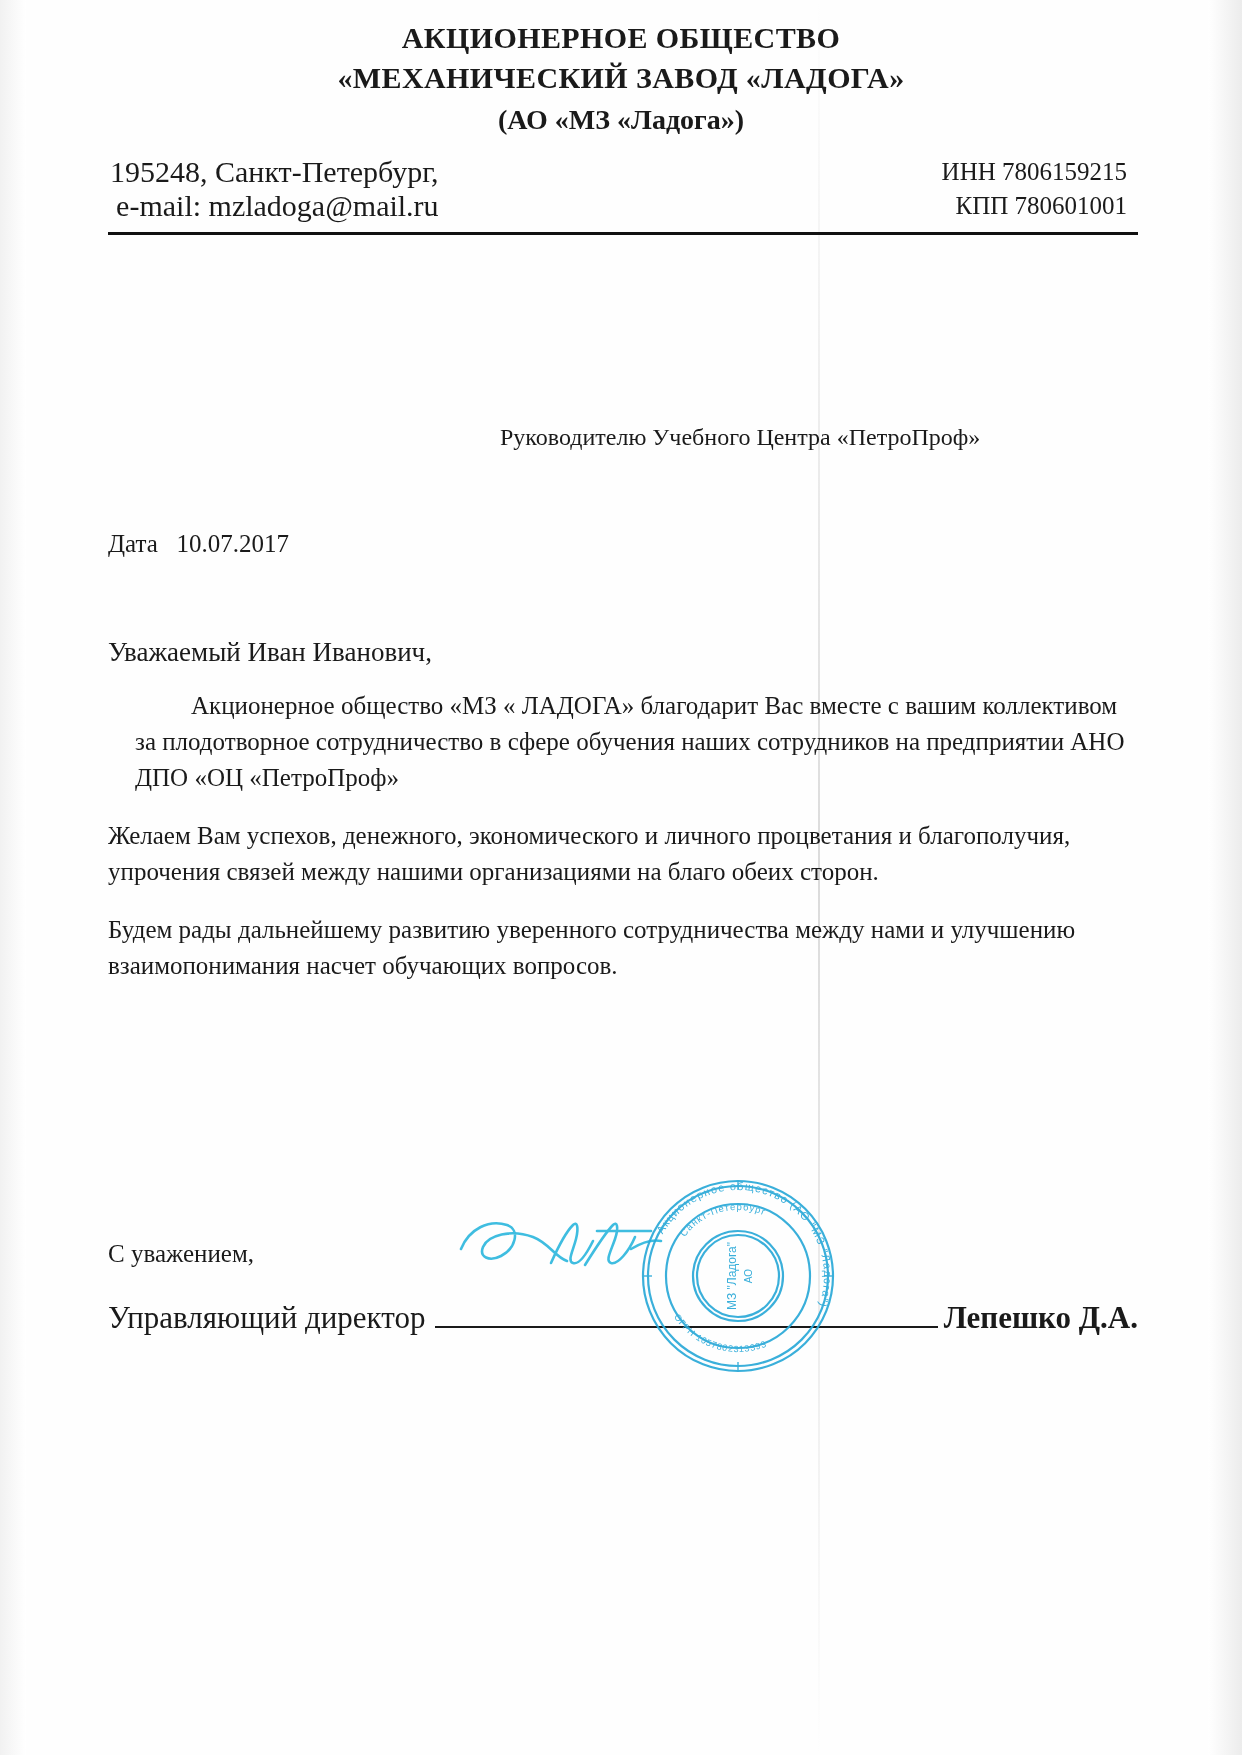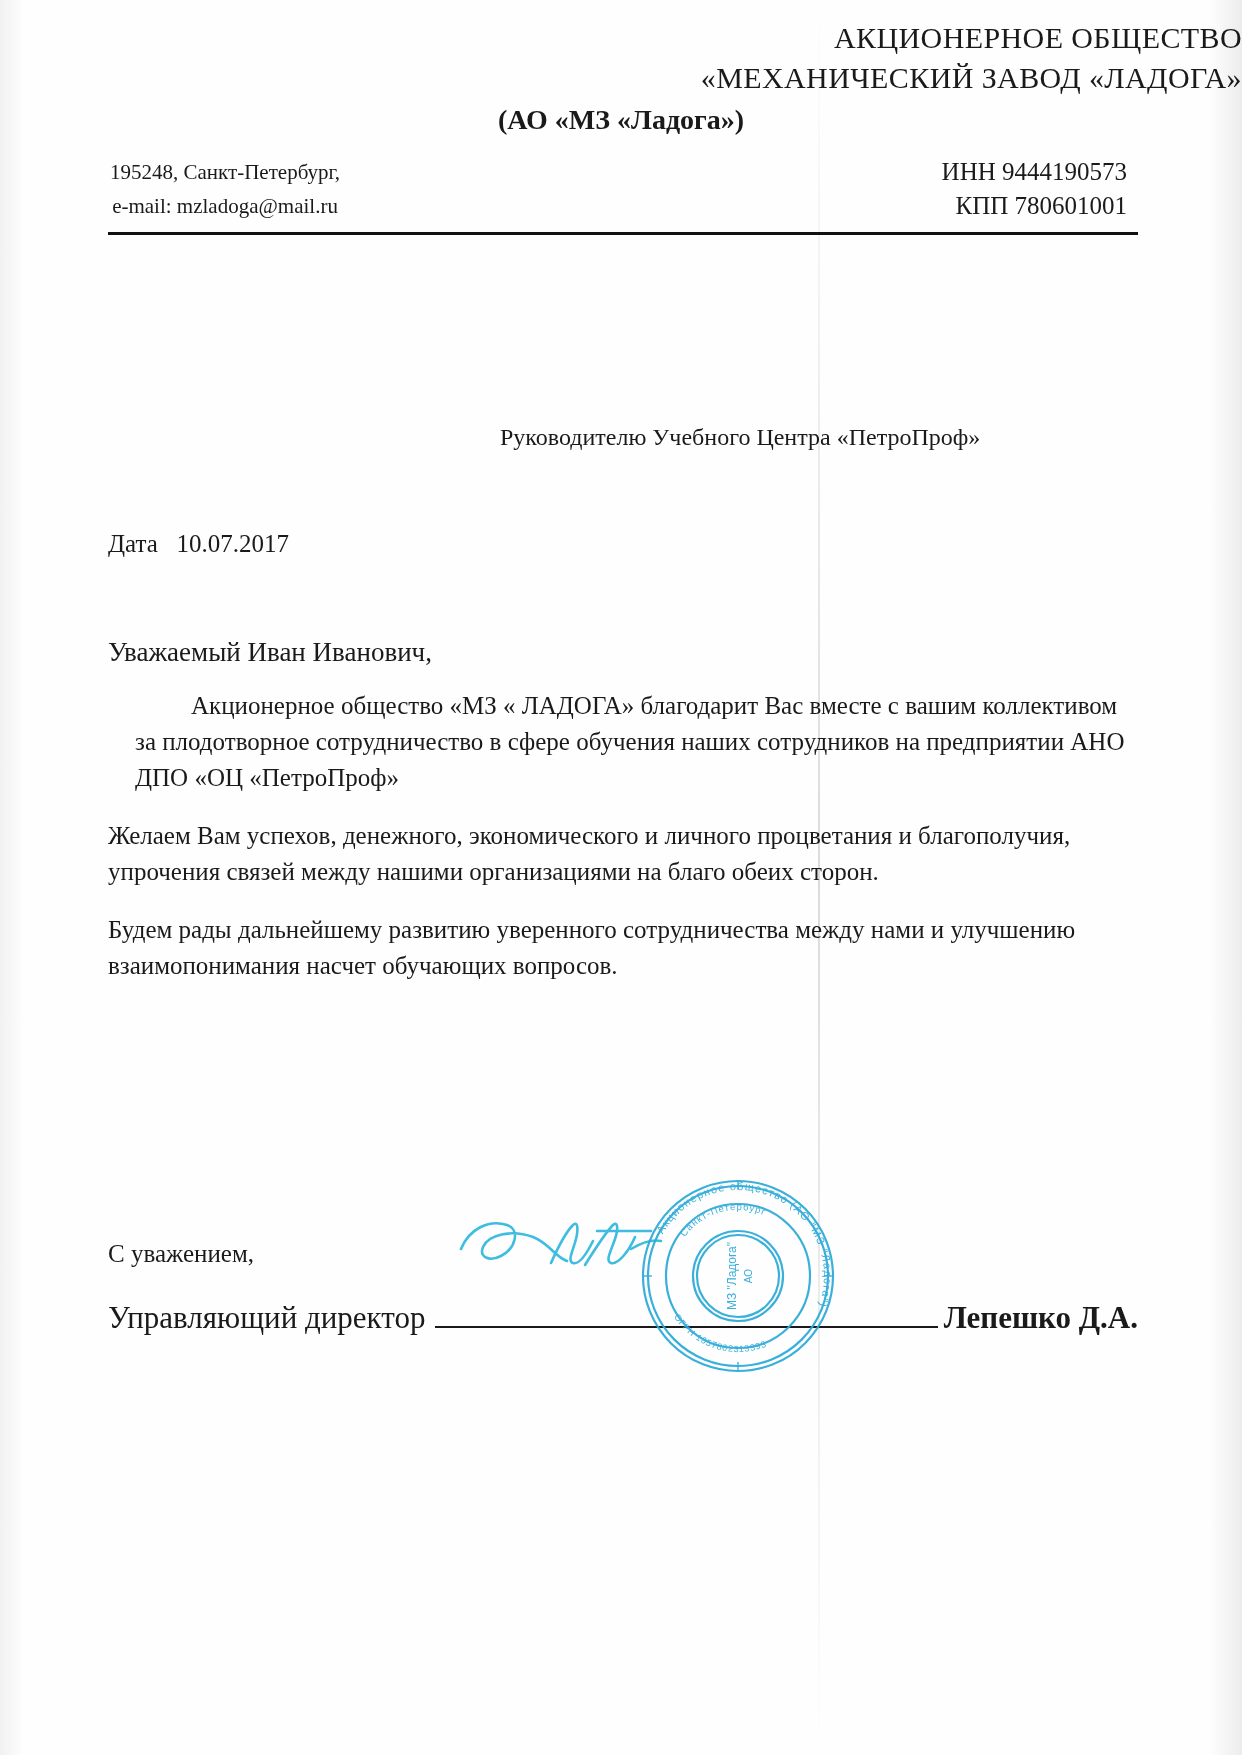--- a/index.html
+++ b/index.html
@@ -54,45 +54,44 @@
 
   
   .letterhead {
     position: absolute;
     left: 0;
     top: 18px;
     width: 1242px;
     text-align: center;
   }
   .lh-line1, .lh-line2 {
-    font-weight: normal;
+    font-weight: bold;
     font-size: 30px;
     letter-spacing: 0.4px;
     line-height: 40px;
-    text-align: right;
   }
   .lh-line3 {
     font-weight: bold;
     font-size: 28px;
     line-height: 44px;
   }
 
   .org-info {
     position: absolute;
     top: 155px;
     left: 110px;
     width: 1025px;
     display: flex;
     justify-content: space-between;
     align-items: flex-start;
   }
   .org-left {
-    font-size: 21px;
+    font-size: 30px;
     line-height: 34px;
-    text-align: center;
+    text-align: right;
   }
   .org-right {
     font-size: 25px;
     line-height: 34px;
     text-align: right;
     padding-right: 8px;
   }
 
   .rule {
     position: absolute;
@@ -211,21 +210,21 @@
       <div class="lh-line2">«МЕХАНИЧЕСКИЙ ЗАВОД «ЛАДОГА»</div>
       <div class="lh-line3">(АО «МЗ «Ладога»)</div>
     </div>
 
     <div class="org-info">
       <div class="org-left">
         <div>195248, Санкт-Петербург,</div>
         <div>e-mail: mzladoga@mail.ru</div>
       </div>
       <div class="org-right">
-        <div>ИНН 9444190573</div>
+        <div>ИНН 7806159215</div>
         <div>КПП 780601001</div>
       </div>
     </div>
 
     <div class="rule"></div>
 
     <div class="addressee">Руководителю Учебного Центра «ПетроПроф»</div>
 
     <div class="date-line">
       <span>Дата</span>

